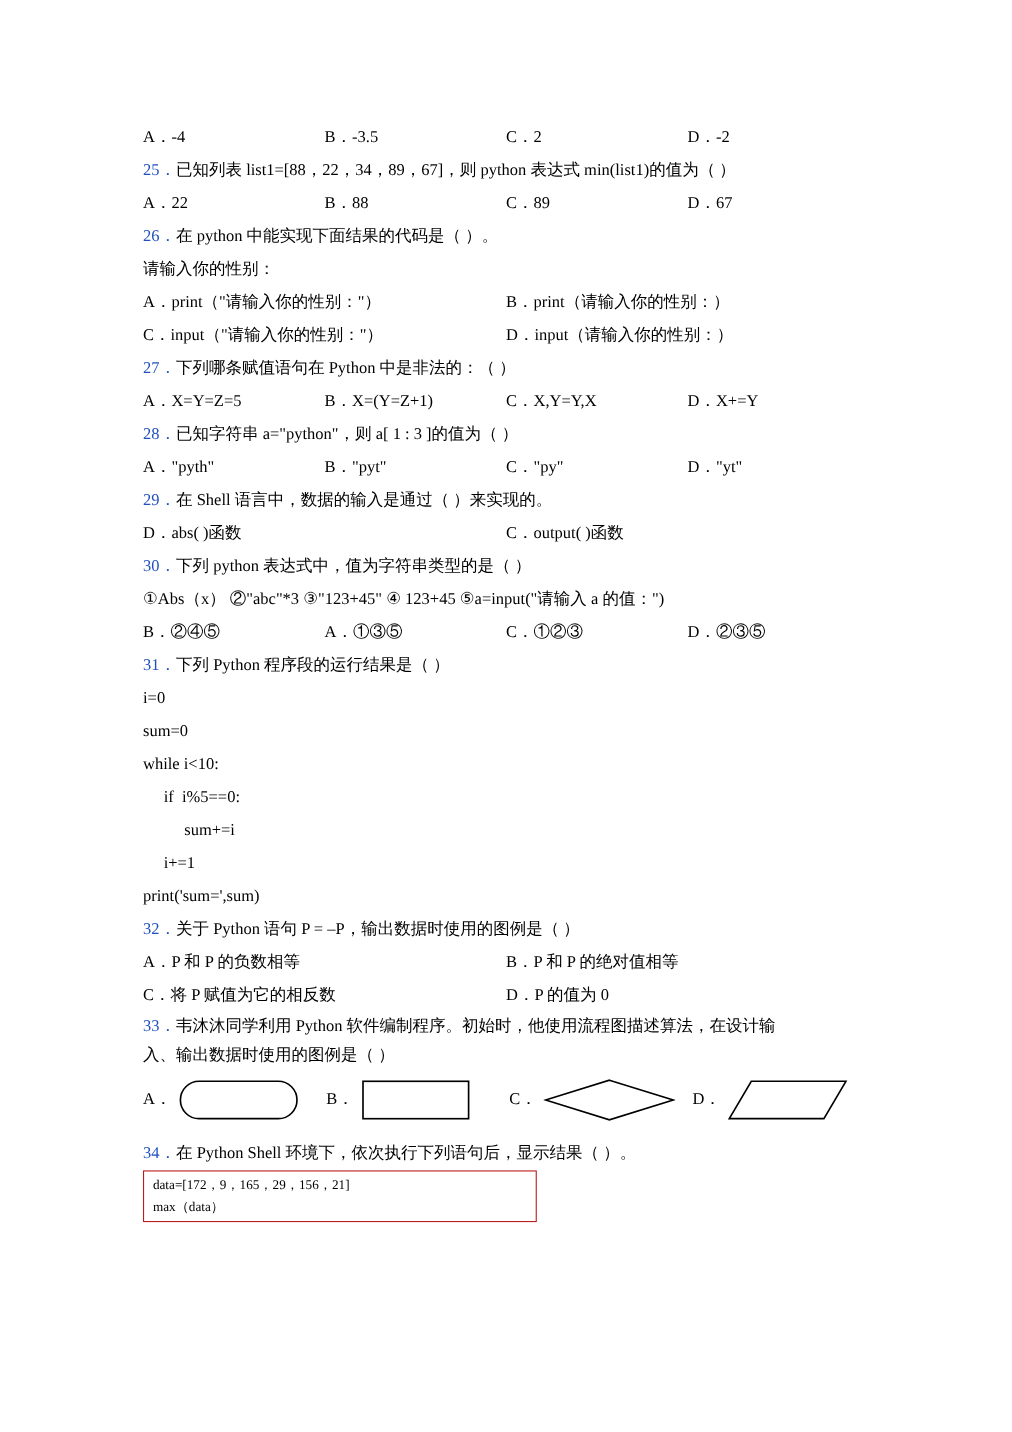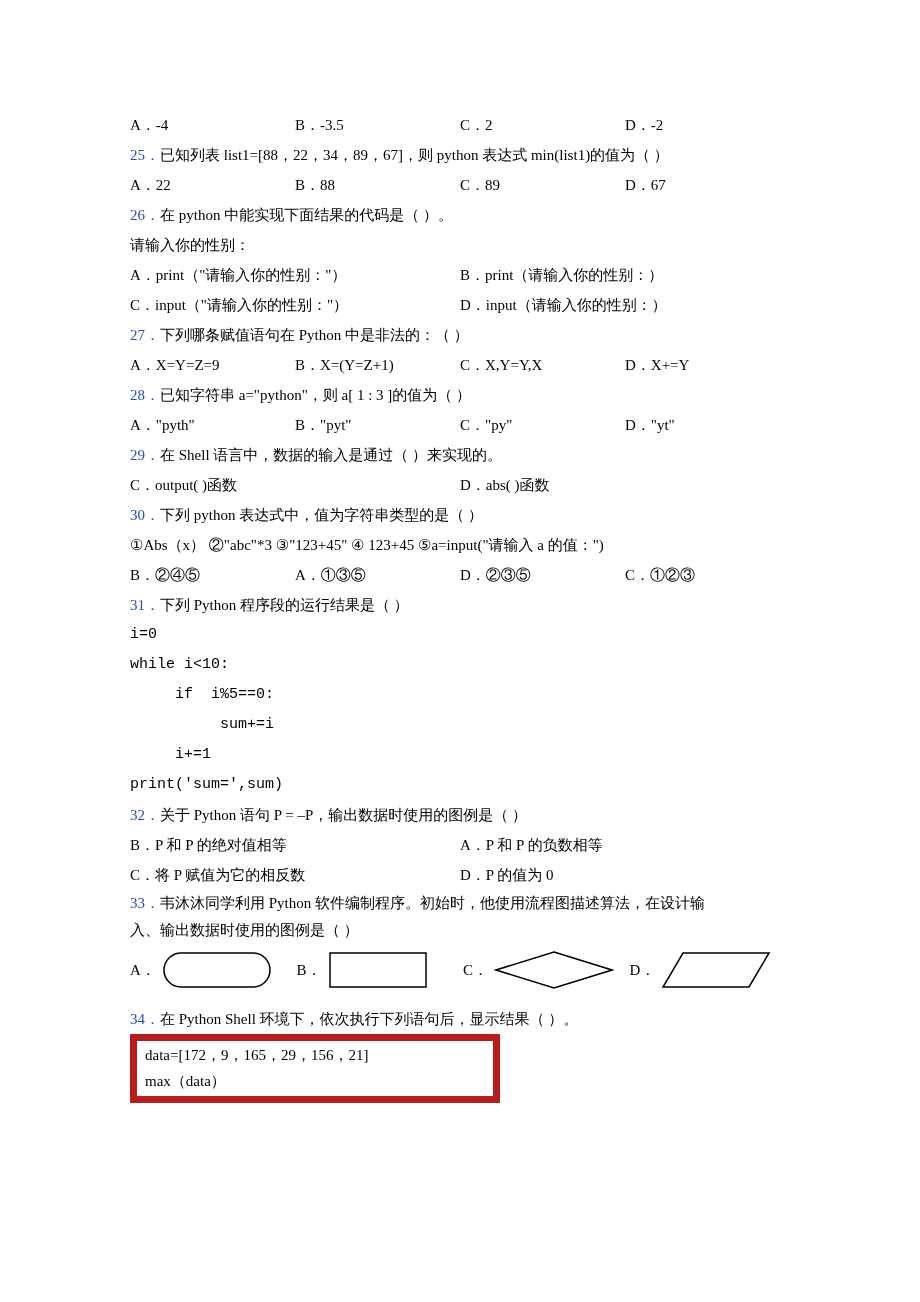--- a/index.html
+++ b/index.html
@@ -27,30 +27,30 @@
   .options4 .opt {
     width: 25%;
   }
   .inline-row {
     display: flex;
   }
   .inline-row > div {
     width: 50%;
   }
   .codebox {
-    border: 7px solid #b91c1c;
+    border: 1px solid #b91c1c;
     padding: 2px 8px;
     width: 340px;
     line-height: 1.7;
     font-family: inherit;
-    font-size: 15px;
+    font-size: 12px;
   }
   .codeline {
     white-space: pre;
-    font-family: Liberation Mono, monospace;
+    font-family: Liberation Serif, serif;
   }
   .shape-row {
     display: flex;
     align-items: center;
     gap: 6px;
   }
   .shape-row .opt {
     display: flex;
     align-items: center;
     gap: 6px;
@@ -95,71 +95,72 @@
   </div>
   <div class="inline-row">
     <div>C．input（"请输入你的性别："）</div>
     <div>D．input（请输入你的性别：）</div>
   </div>
 
   <div>
     <span class="qnum">27．</span><span>下列哪条赋值语句在 Python 中是非法的：（     ）</span>
   </div>
   <div class="options4">
-    <div class="opt">A．X=Y=Z=9</div>
+    <div class="opt">A．X=Y=Z=5</div>
     <div class="opt">B．X=(Y=Z+1)</div>
     <div class="opt">C．X,Y=Y,X</div>
     <div class="opt">D．X+=Y</div>
   </div>
 
   <div>
     <span class="qnum">28．</span><span>已知字符串 a="python"，则 a[ 1 : 3 ]的值为（   ）</span>
   </div>
   <div class="options4">
     <div class="opt">A．"pyth"</div>
     <div class="opt">B．"pyt"</div>
     <div class="opt">C．"py"</div>
     <div class="opt">D．"yt"</div>
   </div>
 
   <div>
     <span class="qnum">29．</span><span>在 Shell 语言中，数据的输入是通过（       ）来实现的。</span>
   </div>
   <div class="inline-row">
+    <div>D．abs( )函数</div>
     <div>C．output( )函数</div>
-    <div>D．abs( )函数</div>
   </div>
 
   <div>
     <span class="qnum">30．</span><span>下列 python 表达式中，值为字符串类型的是（   ）</span>
   </div>
   <div>①Abs（x） ②"abc"*3   ③"123+45" ④ 123+45  ⑤a=input("请输入 a 的值：")</div>
   <div class="options4">
     <div class="opt">B．②④⑤</div>
     <div class="opt">A．①③⑤</div>
+    <div class="opt">C．①②③</div>
     <div class="opt">D．②③⑤</div>
-    <div class="opt">C．①②③</div>
   </div>
 
   <div>
     <span class="qnum">31．</span><span>下列 Python 程序段的运行结果是（       ）</span>
   </div>
   <div class="codeline">i=0</div>
+  <div class="codeline">sum=0</div>
   <div class="codeline">while i&lt;10:</div>
   <div class="codeline">     if  i%5==0:</div>
   <div class="codeline">          sum+=i</div>
   <div class="codeline">     i+=1</div>
   <div class="codeline">print('sum=',sum)</div>
 
   <div>
     <span class="qnum">32．</span><span>关于 Python 语句 P = –P，输出数据时使用的图例是（     ）</span>
   </div>
   <div class="inline-row">
+    <div>A．P 和 P 的负数相等</div>
     <div>B．P 和 P 的绝对值相等</div>
-    <div>A．P 和 P 的负数相等</div>
   </div>
   <div class="inline-row">
     <div>C．将 P 赋值为它的相反数</div>
     <div>D．P 的值为 0</div>
   </div>
 
   <div class="q33-line">
     <span class="qnum">33．</span><span>韦沐沐同学利用 Python 软件编制程序。初始时，他使用流程图描述算法，在设计输</span>
   </div>
   <div class="q33-line">入、输出数据时使用的图例是（   ）</div>

